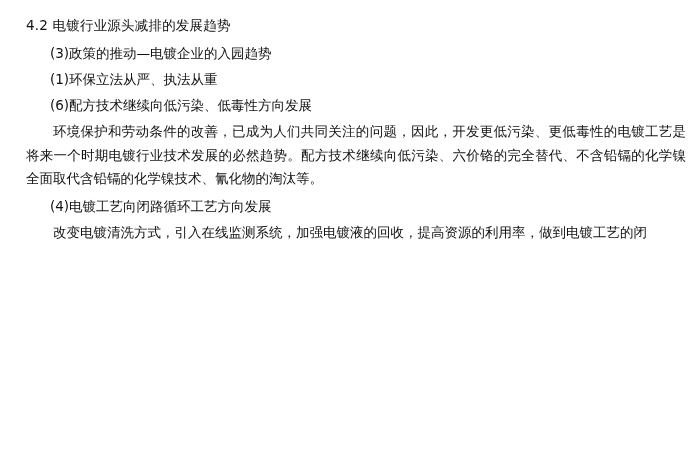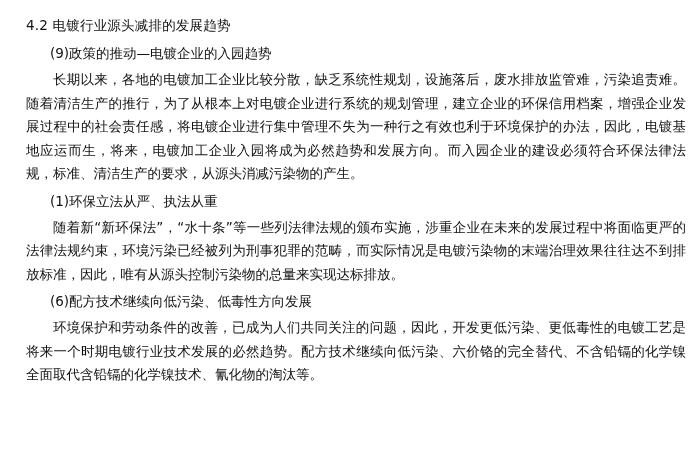--- a/index.html
+++ b/index.html
@@ -51,28 +51,30 @@
   }
 </style>
 </head>
 <body>
 
 <div class="page">
 
   <h2 class="section-heading">4.2 电镀行业源头减排的发展趋势</h2>
 
   <div class="blk">
-    <p class="sub-heading">(9)政策的推动—电镀企业的入园趋势</p>
-    <p class="body-par">长期以来，各地的电镀加工企业比较分散，缺乏系统性规划，设施落后，废水排放监管难，污染追责难。随着清洁生产的推行，为了从根本上对电镀企业进行系统的规划管理，建立企业的环保信用档案，增强企业发展过程中的社会责任感，将电镀企业进行集中管理不失为一种行之有效也利于环境保护的办法，因此，电镀基地应运而生，将来，电镀加工企业入园将成为必然趋势和发展方向。而入园企业的建设必须符合环保法律法规，标准、清洁生产的要求，从源头消减污染物的产生。</p>
+    <p class="sub-heading">(3)政策的推动—电镀企业的入园趋势</p>
   </div>
 
   <div class="blk">
     <p class="sub-heading">(1)环保立法从严、执法从重</p>
-    <p class="body-par">随着新“新环保法”，“水十条”等一些列法律法规的颁布实施，涉重企业在未来的发展过程中将面临更严的法律法规约束，环境污染已经被列为刑事犯罪的范畴，而实际情况是电镀污染物的末端治理效果往往达不到排放标准，因此，唯有从源头控制污染物的总量来实现达标排放。</p>
   </div>
 
   <div class="blk">
     <p class="sub-heading">(6)配方技术继续向低污染、低毒性方向发展</p>
     <p class="body-par">环境保护和劳动条件的改善，已成为人们共同关注的问题，因此，开发更低污染、更低毒性的电镀工艺是将来一个时期电镀行业技术发展的必然趋势。配方技术继续向低污染、六价铬的完全替代、不含铅镉的化学镍全面取代含铅镉的化学镍技术、氰化物的淘汰等。</p>
   </div>
 
+  <div class="blk">
+    <p class="sub-heading">(4)电镀工艺向闭路循环工艺方向发展</p>
+    <p class="body-par">改变电镀清洗方式，引入在线监测系统，加强电镀液的回收，提高资源的利用率，做到电镀工艺的闭</p>
+  </div>
 
 </div>
 
 </body></html>

